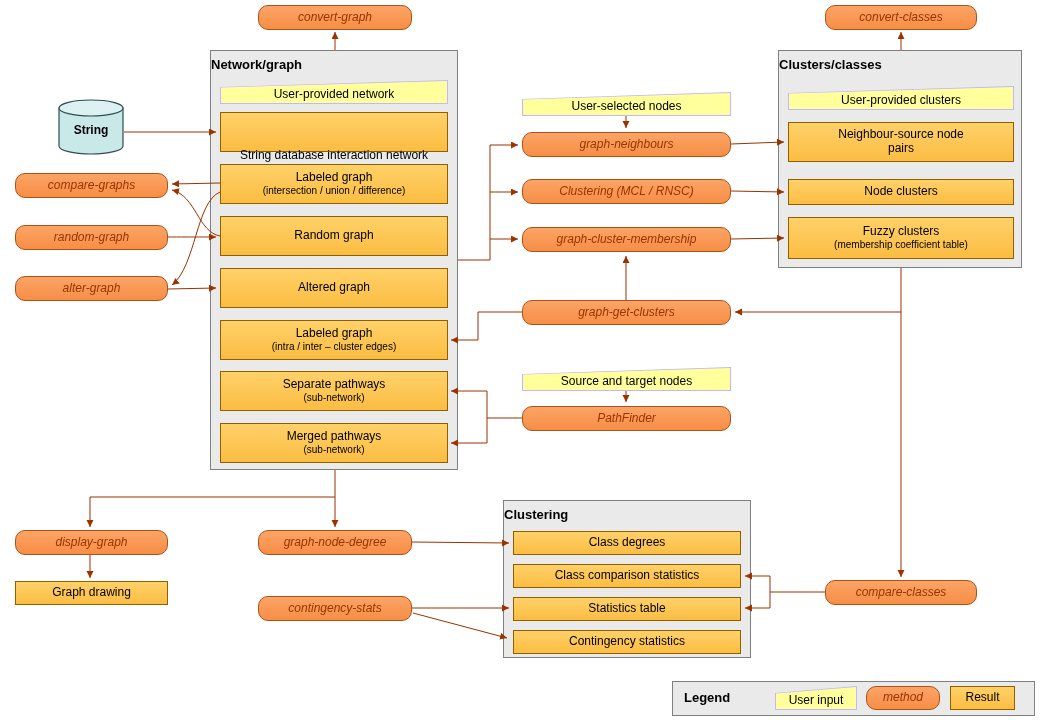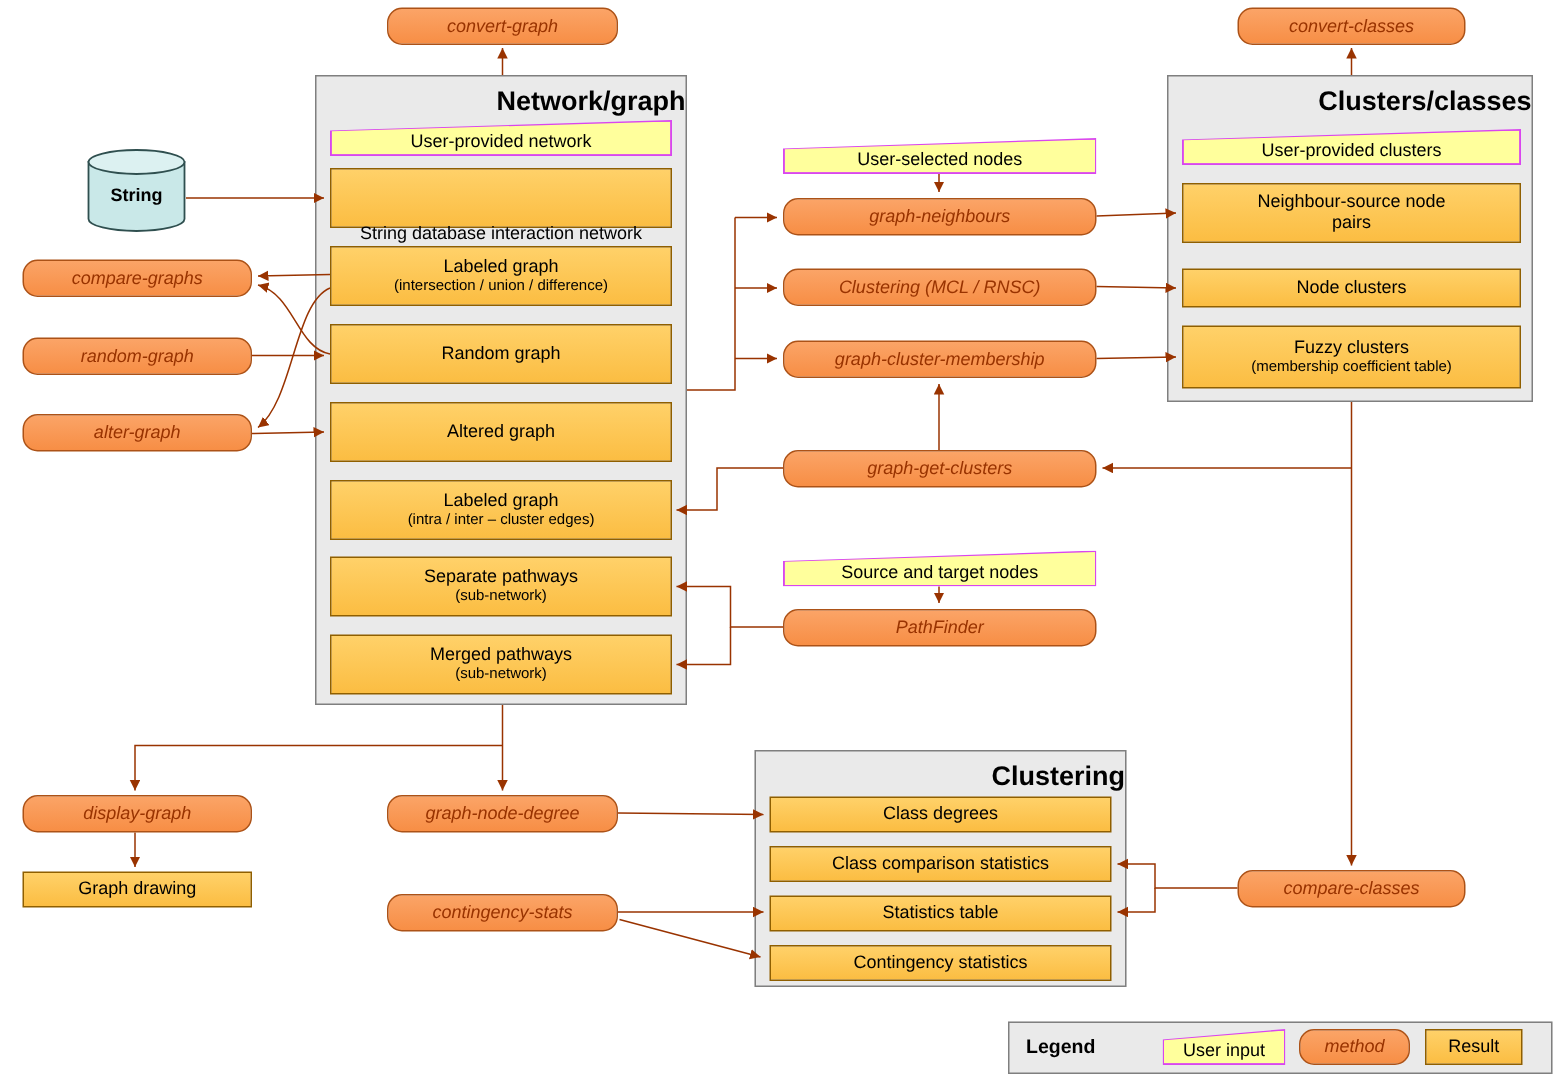--- a/index.html
+++ b/index.html
@@ -1,34 +1,34 @@
 <!DOCTYPE html>
 <html><head>
 <meta charset="utf-8">
 <style>
   * { margin:0; padding:0; box-sizing:border-box; }
   body { font-family:"Liberation Sans", sans-serif; background:#ffffff; }
   #canvas { position:relative; width:1040px; height:720px; background:#ffffff; overflow:hidden; }
 
   .panel { position:absolute; background:#EAEAEA; border:1px solid #7F7F7F; z-index:1; }
-  .ptitle { display:block; text-align:right; font-weight:bold; font-size:18px; color:#000; padding-top:6px;padding-left:16px; }
+  .ptitle { display:block; text-align:left; font-weight:bold; font-size:13px; color:#000; padding-top:6px; }
 
   #arrows { position:absolute; left:0; top:0; z-index:2; }
 
   .node { position:absolute; z-index:3; display:flex; flex-direction:column;
           align-items:center; justify-content:center; text-align:center;
           font-size:12px; color:#000; line-height:1.15; }
 
   .method { background:linear-gradient(180deg,#FBA467,#F78E45); border:1px solid #AC5217;
             border-radius:10px; font-style:italic; color:#993300; }
 
   .result { background:linear-gradient(180deg,#FFD169,#FBBD42); border:1px solid #8F5F00; }
   .result .sub { font-size:10px; }
 
-  .uinput { background:#d946ef; clip-path:polygon(0 7px,100% 0,100% 100%,0 100%); }
+  .uinput { background:#c4b5fd; clip-path:polygon(0 7px,100% 0,100% 100%,0 100%); }
   .uinput .fill { position:absolute; left:1px; right:1px; top:1px; bottom:1px;
                   background:#FFFF9C; clip-path:polygon(0 6.5px,100% 0,100% 100%,0 100%); }
   .uinput .lbl { position:relative; padding-top:5px; }
 
   .w190 { display:inline-block; max-width:195px;margin-top:48px; }
   .w140 { display:inline-block; max-width:140px; }
 
   .cyl { position:absolute; z-index:3; }
   .cyl-lbl { position:absolute; left:0; top:25px; width:100%; text-align:center;
              font-weight:bold; font-size:12px; color:#000; }

